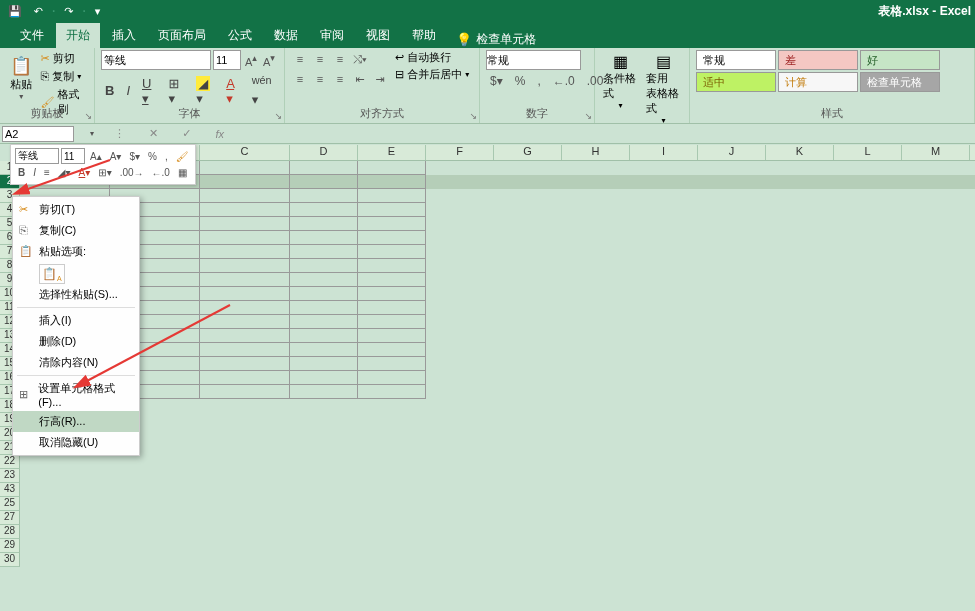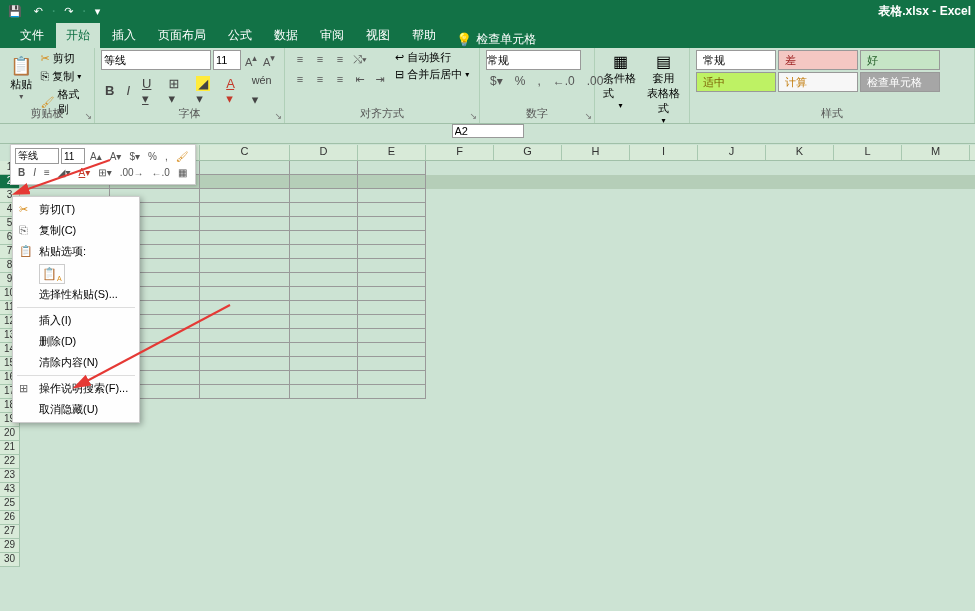--- a/index.html
+++ b/index.html
@@ -65,21 +65,21 @@
     .cond-inner { display: flex; gap: 4px; }
     .cond-btn { display: flex; flex-direction: column; align-items: center; font-size: 11px; cursor: pointer; padding: 2px; }
     .cond-icon { font-size: 16px; }
     
     
     .cellstyle-group { flex: 1; }
     .style-grid { display: grid; grid-template-columns: repeat(3, 80px); gap: 2px; }
     .style-cell { border: 1px solid #999; font-size: 11px; padding: 2px 6px; cursor: pointer; height: 20px; display: flex; align-items: center; }
     
     
-    .formula-bar { background: #cce3d3; height: 20px; display: flex; align-items: center; border-bottom: 1px solid #a0c0a8; padding: 0 2px; gap: 16px; flex-direction: column; }
+    .formula-bar { background: #cce3d3; height: 20px; display: flex; align-items: center; border-bottom: 1px solid #a0c0a8; padding: 0 2px; gap: 16px; }
     .name-box { background: #fff; border: 1px solid #999; width: 72px; height: 16px; font-size: 11px; padding: 0 2px; }
     .fb-btn { font-size: 11px; color: #888; padding: 0 4px; cursor: pointer; }
     .formula-input { flex: 1; background: transparent; border: none; font-size: 11px; }
     
     
     .mini-toolbar { position: absolute; top: 144px; left: 10px; background: #fff; border: 1px solid #ccc; padding: 3px 4px; box-shadow: 1px 1px 3px rgba(0,0,0,0.2); z-index: 50; }
     .mini-row { display: flex; gap: 2px; align-items: center; margin-bottom: 2px; }
     .mini-sel { border: 1px solid #999; font-size: 10px; height: 16px; padding: 0 2px; }
     .mini-btn { font-size: 10px; padding: 1px 3px; cursor: pointer; color: #555; }
     
@@ -243,21 +243,21 @@
 
   <div class="ribbon-group cond-group">
     <div class="cond-inner">
       <div class="cond-btn">
         <span class="cond-icon">▦</span>
         <span>条件格式</span>
         <span style="font-size:8px;">▾</span>
       </div>
       <div class="cond-btn">
         <span class="cond-icon">▤</span>
-        <span style="white-space:pre-line;text-align:center;">套用
+        <span style="white-space:pre-line;">套用
 表格格式</span>
         <span style="font-size:8px;">▾</span>
       </div>
     </div>
   </div>
 
   <div class="ribbon-group cellstyle-group">
     <div class="style-grid">
       <div class="style-cell" style="background:#fff;">常规</div>
       <div class="style-cell" style="background:#f4c7c3;color:#9c1f1f;">差</div>
@@ -741,38 +741,38 @@
         <div class="cell noborder"></div>
         <div class="cell noborder"></div>
         <div class="cell noborder"></div>
         <div class="cell noborder"></div>
         <div class="cell noborder"></div>
         <div class="cell noborder"></div>
         <div class="cell noborder"></div>
         <div class="cell noborder"></div>
       </div>
       <div class="row">
-        <div class="row-h">26</div>
-        <div class="cell wide noborder"></div>
-        <div class="cell wide noborder"></div>
-        <div class="cell wide noborder"></div>
-        <div class="cell noborder"></div>
-        <div class="cell noborder"></div>
-        <div class="cell noborder"></div>
-        <div class="cell noborder"></div>
-        <div class="cell noborder"></div>
-        <div class="cell noborder"></div>
-        <div class="cell noborder"></div>
-        <div class="cell noborder"></div>
-        <div class="cell noborder"></div>
-        <div class="cell noborder"></div>
-        <div class="cell noborder"></div>
-      </div>
-      <div class="row">
         <div class="row-h">27</div>
+        <div class="cell wide noborder"></div>
+        <div class="cell wide noborder"></div>
+        <div class="cell wide noborder"></div>
+        <div class="cell noborder"></div>
+        <div class="cell noborder"></div>
+        <div class="cell noborder"></div>
+        <div class="cell noborder"></div>
+        <div class="cell noborder"></div>
+        <div class="cell noborder"></div>
+        <div class="cell noborder"></div>
+        <div class="cell noborder"></div>
+        <div class="cell noborder"></div>
+        <div class="cell noborder"></div>
+        <div class="cell noborder"></div>
+      </div>
+      <div class="row">
+        <div class="row-h">28</div>
         <div class="cell wide noborder"></div>
         <div class="cell wide noborder"></div>
         <div class="cell wide noborder"></div>
         <div class="cell noborder"></div>
         <div class="cell noborder"></div>
         <div class="cell noborder"></div>
         <div class="cell noborder"></div>
         <div class="cell noborder"></div>
         <div class="cell noborder"></div>
         <div class="cell noborder"></div>
@@ -847,21 +847,25 @@
     <span class="ctx-icon"></span>
     <span>删除(D)</span>
   </div>
   <div class="ctx-item">
     <span class="ctx-icon"></span>
     <span>清除内容(N)</span>
   </div>
   <div class="ctx-sep"></div>
   <div class="ctx-item">
     <span class="ctx-icon">⊞</span>
-    <span>操作说明搜索(F)...</span>
+    <span>设置单元格格式(F)...</span>
+  </div>
+  <div class="ctx-item hover">
+    <span class="ctx-icon"></span>
+    <span>行高(R)...</span>
   </div>
   <div class="ctx-item">
     <span class="ctx-icon"></span>
     <span>取消隐藏(U)</span>
   </div>
 </div>
 
 <div class="arrow" style="top:155px; left:15px;">
   <svg width="100" height="45">
     <defs>

